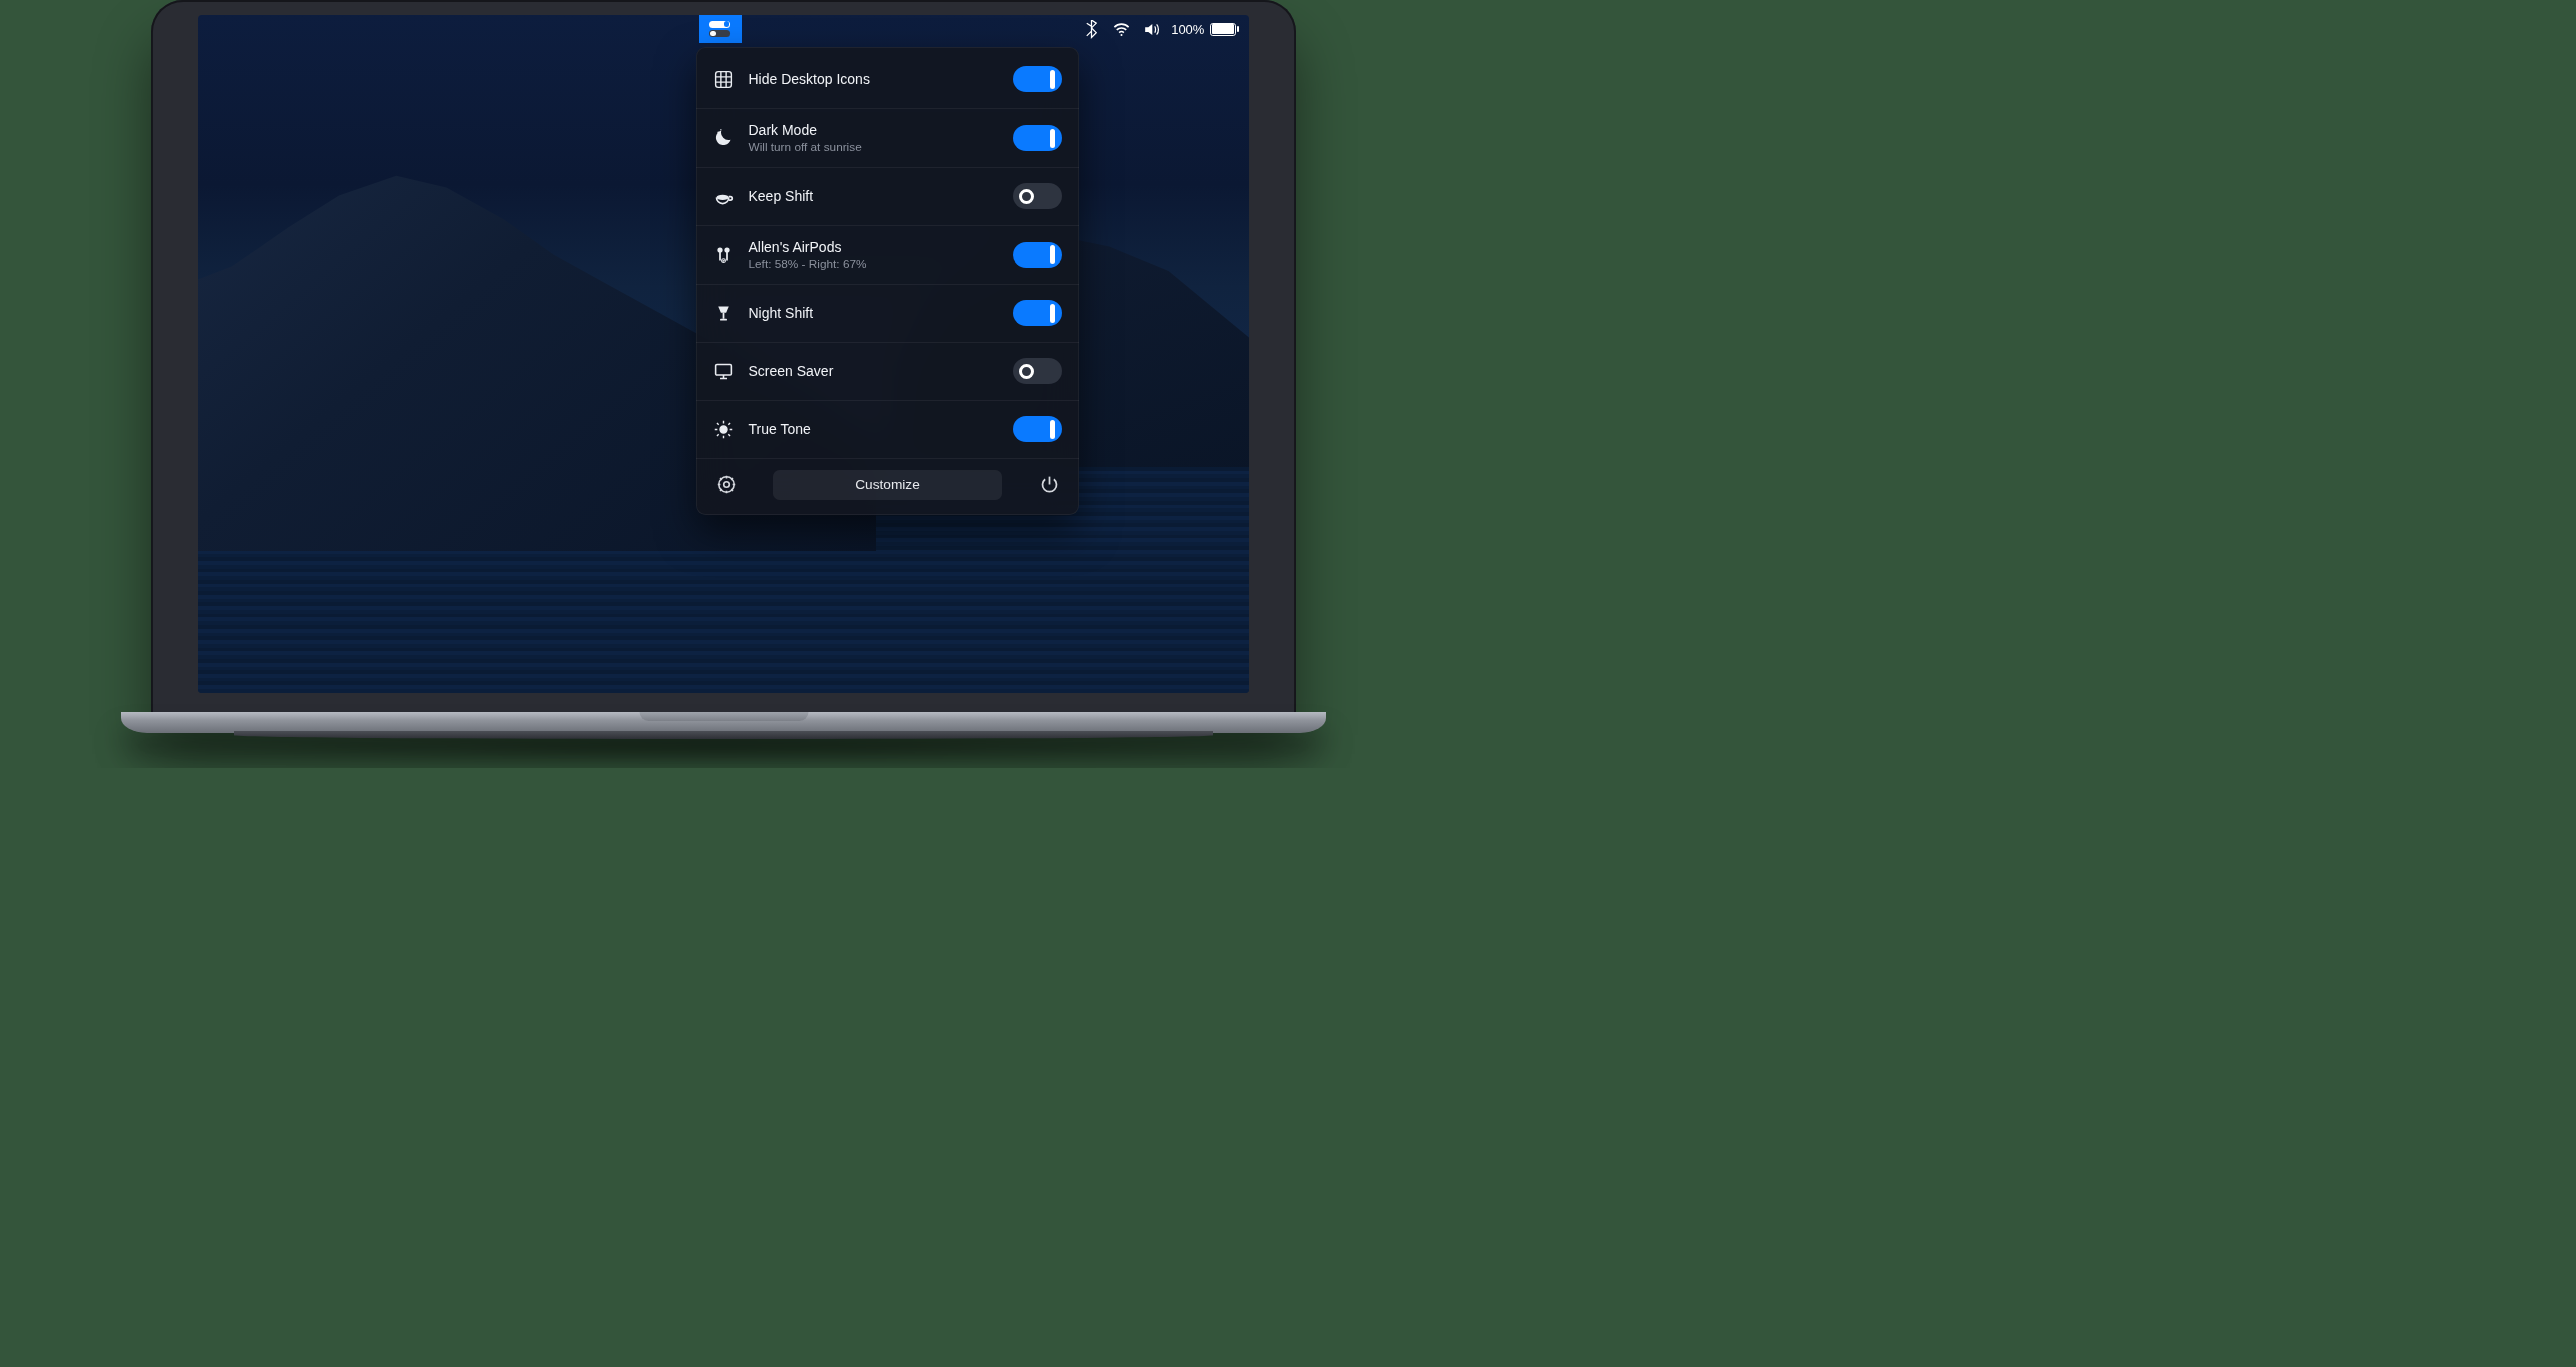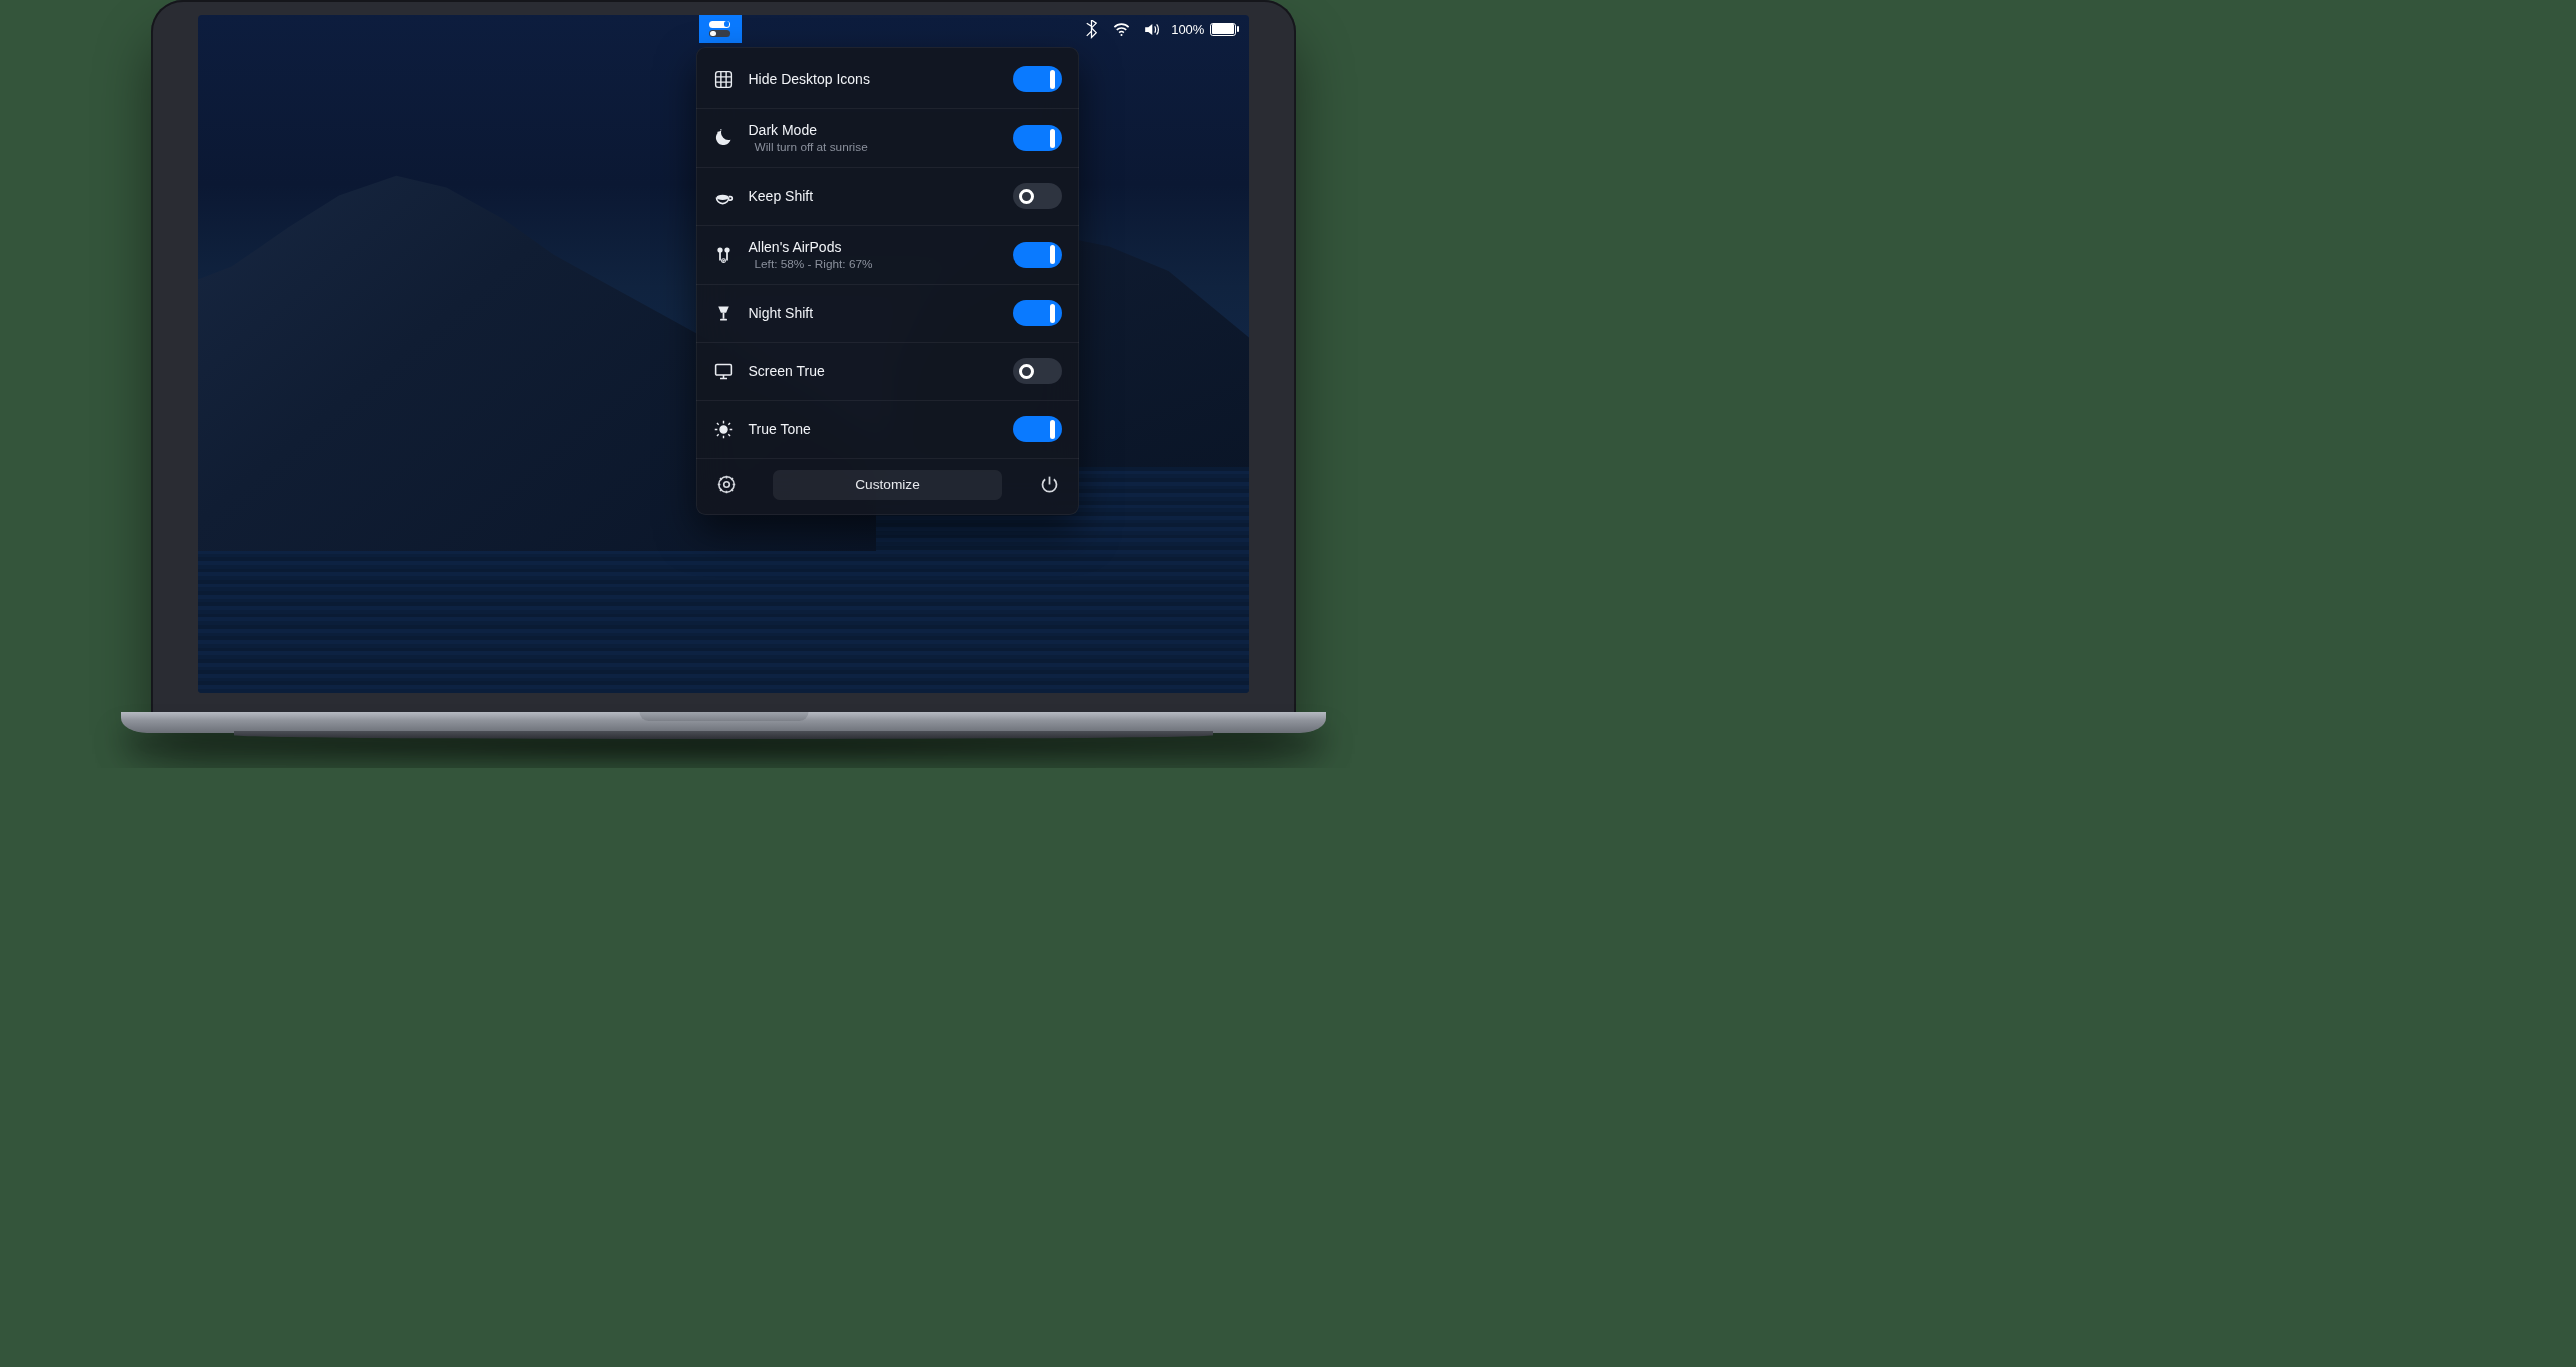--- a/index.html
+++ b/index.html
@@ -163,21 +163,21 @@
 .row-icon {
   width: 24.5px;
   display:flex;
   align-items:center;
   justify-content:center;
   flex-shrink:0;
 }
 .row-icon svg { width: 21px; height: 21px; }
 .row-text { flex:1; min-width:0; }
 .row-title { font-size:14px; color:#f2f4f8; font-weight:400; }
-.row-sub { font-size:11.8px; color:#8b919d; margin-top:1.9px;margin-left:6px; }
+.row-sub { font-size:11.8px; color:#8b919d; margin-top:1.9px; }
 
 
 .toggle {
   width: 49px;
   height: 26px;
   border-radius: 13px;
   position: relative;
   flex-shrink: 0;
 }
 .toggle.on { background: #0a7aff; }
@@ -398,21 +398,21 @@
         </div>
 
         <div class="row">
           <span class="row-icon">
             <svg viewBox="0 0 24 24" fill="none" stroke="#e9ecf1" stroke-width="1.8">
                 <rect x="3" y="4" width="18" height="12" rx="1.5"></rect>
                 <path d="M8 20h8M12 16v4"></path>
               </svg>
           </span>
           <div class="row-text">
-            <div class="row-title">Screen True</div>
+            <div class="row-title">Screen Saver</div>
           </div>
           <div class="toggle off">
               <div class="knob"></div>
             </div>
         </div>
 
         <div class="row">
           <span class="row-icon">
             <svg viewBox="0 0 24 24" fill="#e9ecf1" stroke="#e9ecf1" stroke-width="1.6">
               <circle cx="12" cy="12" r="4"></circle>

